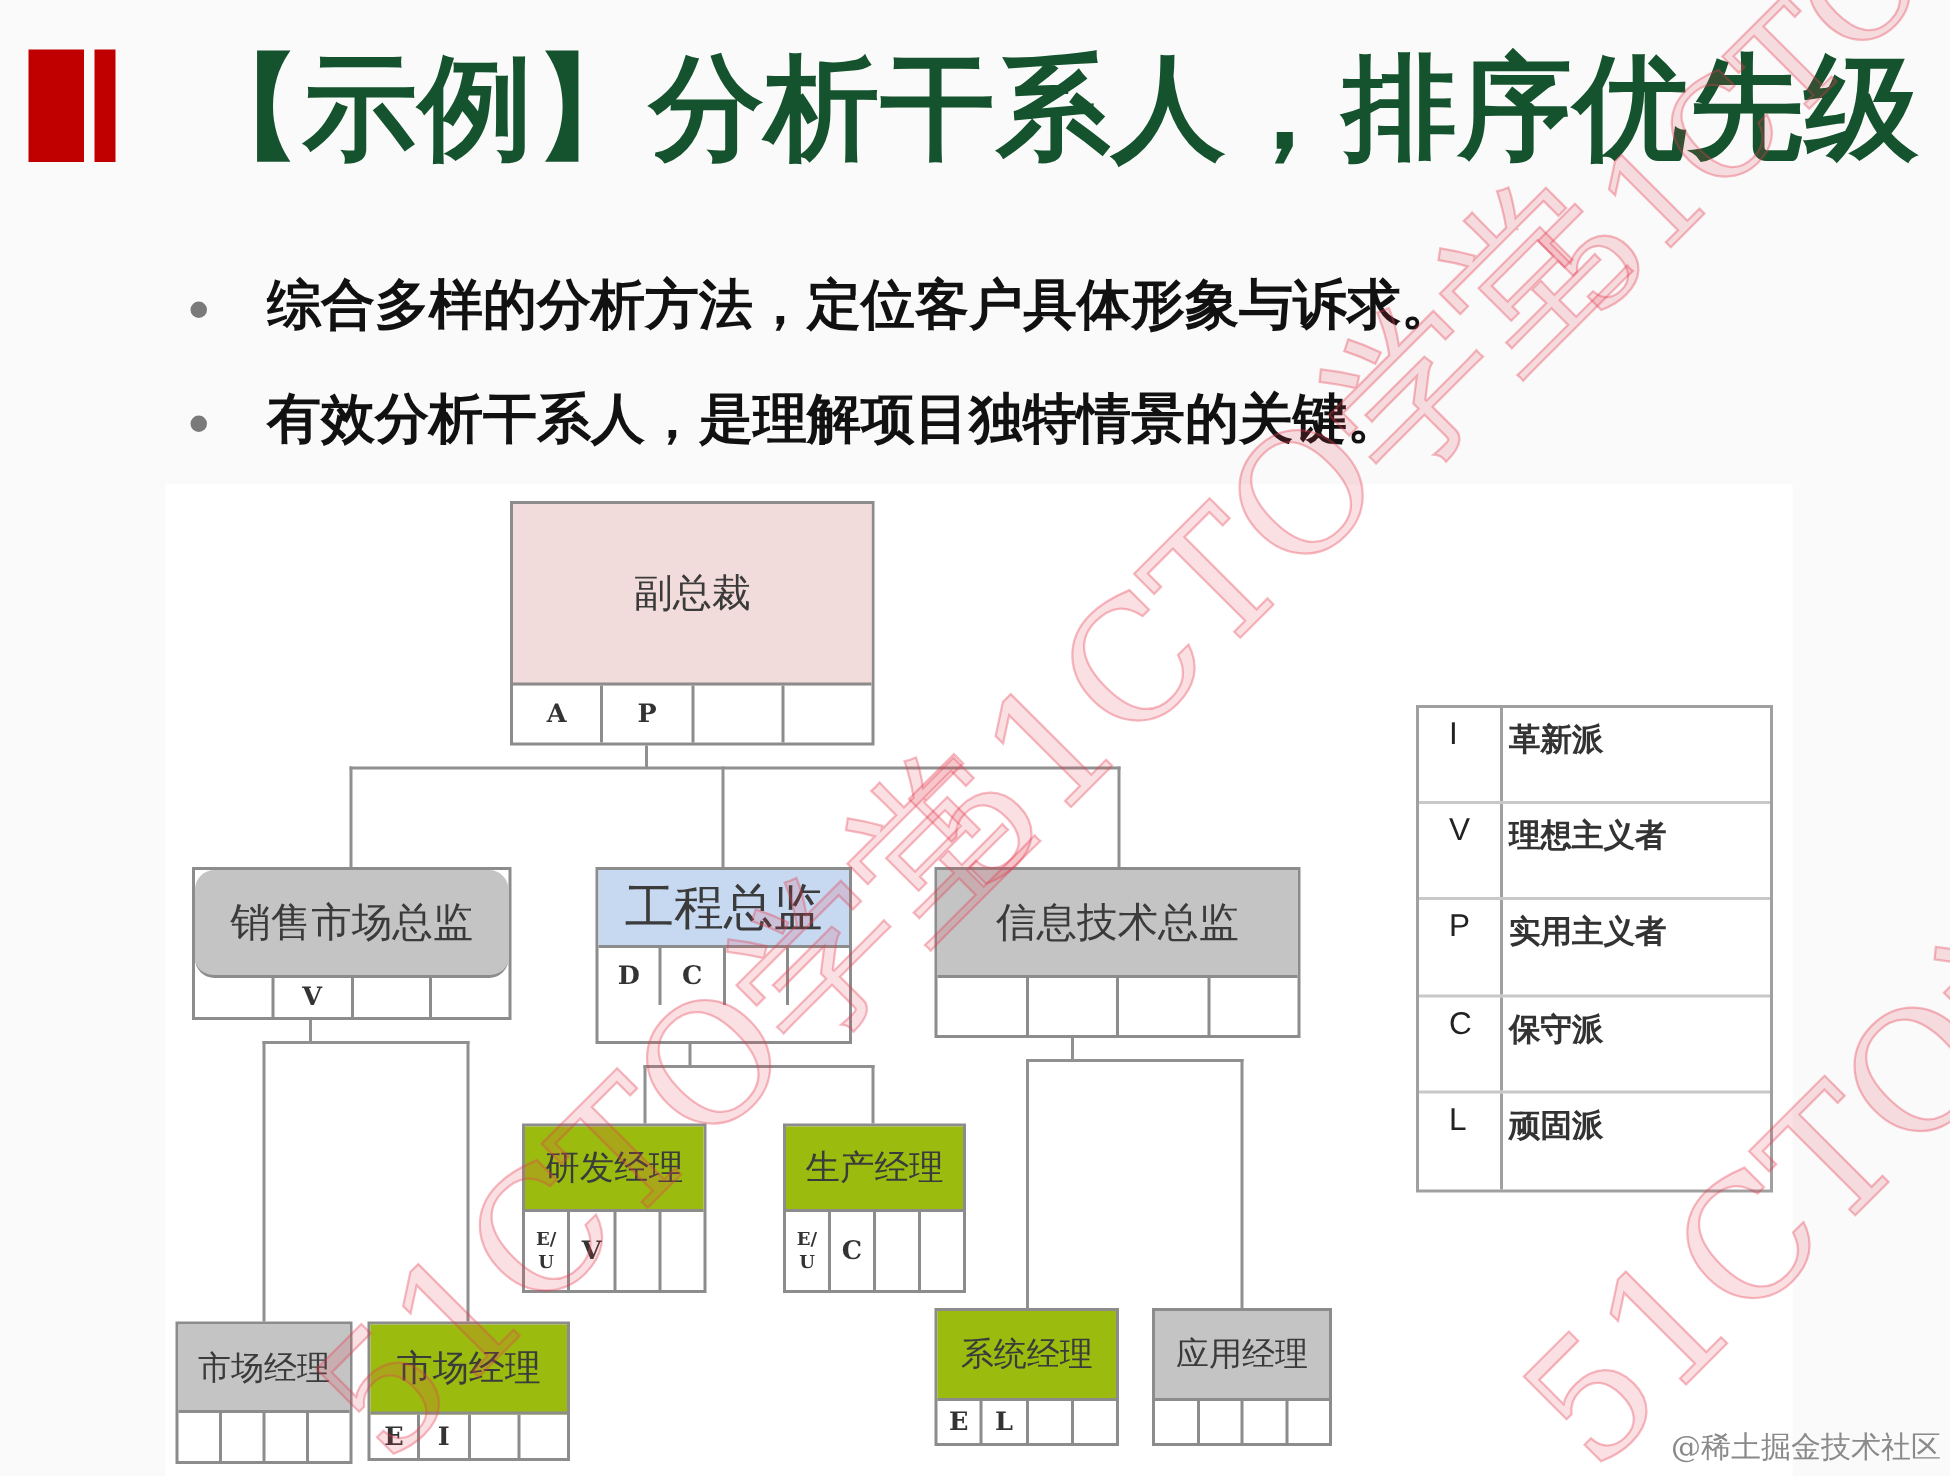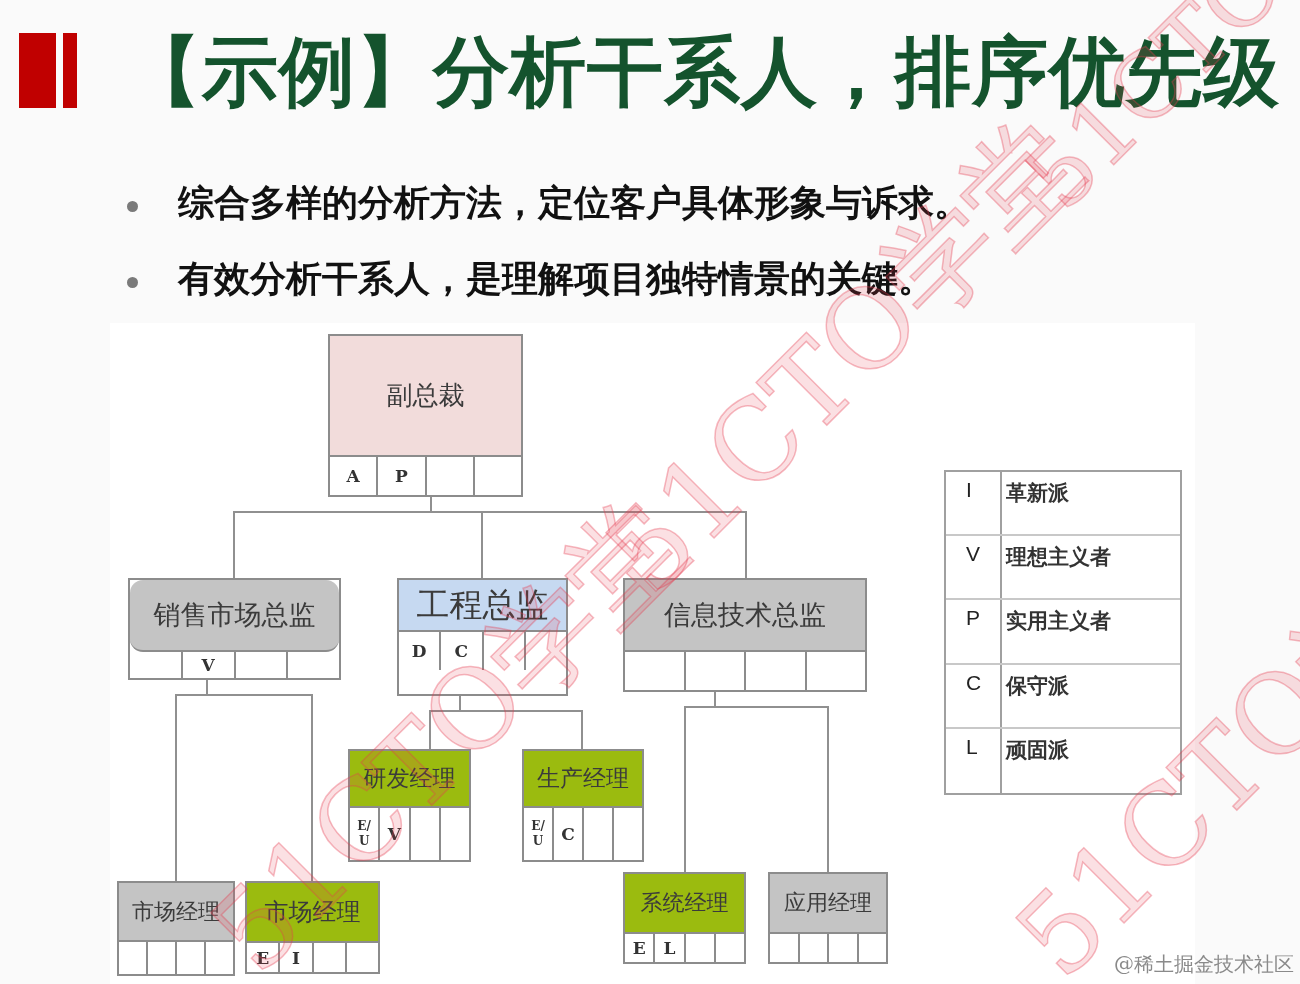--- a/index.html
+++ b/index.html
@@ -115,21 +115,21 @@
   <div class="line" style="left:429px;top:710px;width:154px;height:2px;"></div>
   <div class="line" style="left:429px;top:710px;width:2px;height:40px;"></div>
   <div class="line" style="left:581px;top:710px;width:2px;height:40px;"></div>
 
   <div class="line" style="left:714px;top:691px;width:2px;height:16px;"></div>
   <div class="line" style="left:684px;top:706px;width:145px;height:2px;"></div>
   <div class="line" style="left:684px;top:706px;width:2px;height:166px;"></div>
   <div class="line" style="left:827px;top:706px;width:2px;height:166px;"></div>
 </div>
 
-<div class="node" style="left:328px;top:334px;width:195px;height:163px;">
+<div class="node" style="left:340px;top:334px;width:243px;height:163px;">
   <div class="head pink" style="height:121px;font-size:26px;">副总裁</div>
   <div class="cells" style="height:38px;">
     <div class="cell">A</div>
     <div class="cell">P</div>
     <div class="cell"></div>
     <div class="cell"></div>
   </div>
 </div>
 
 <div class="node" style="left:128px;top:578px;width:213px;height:102px;">

